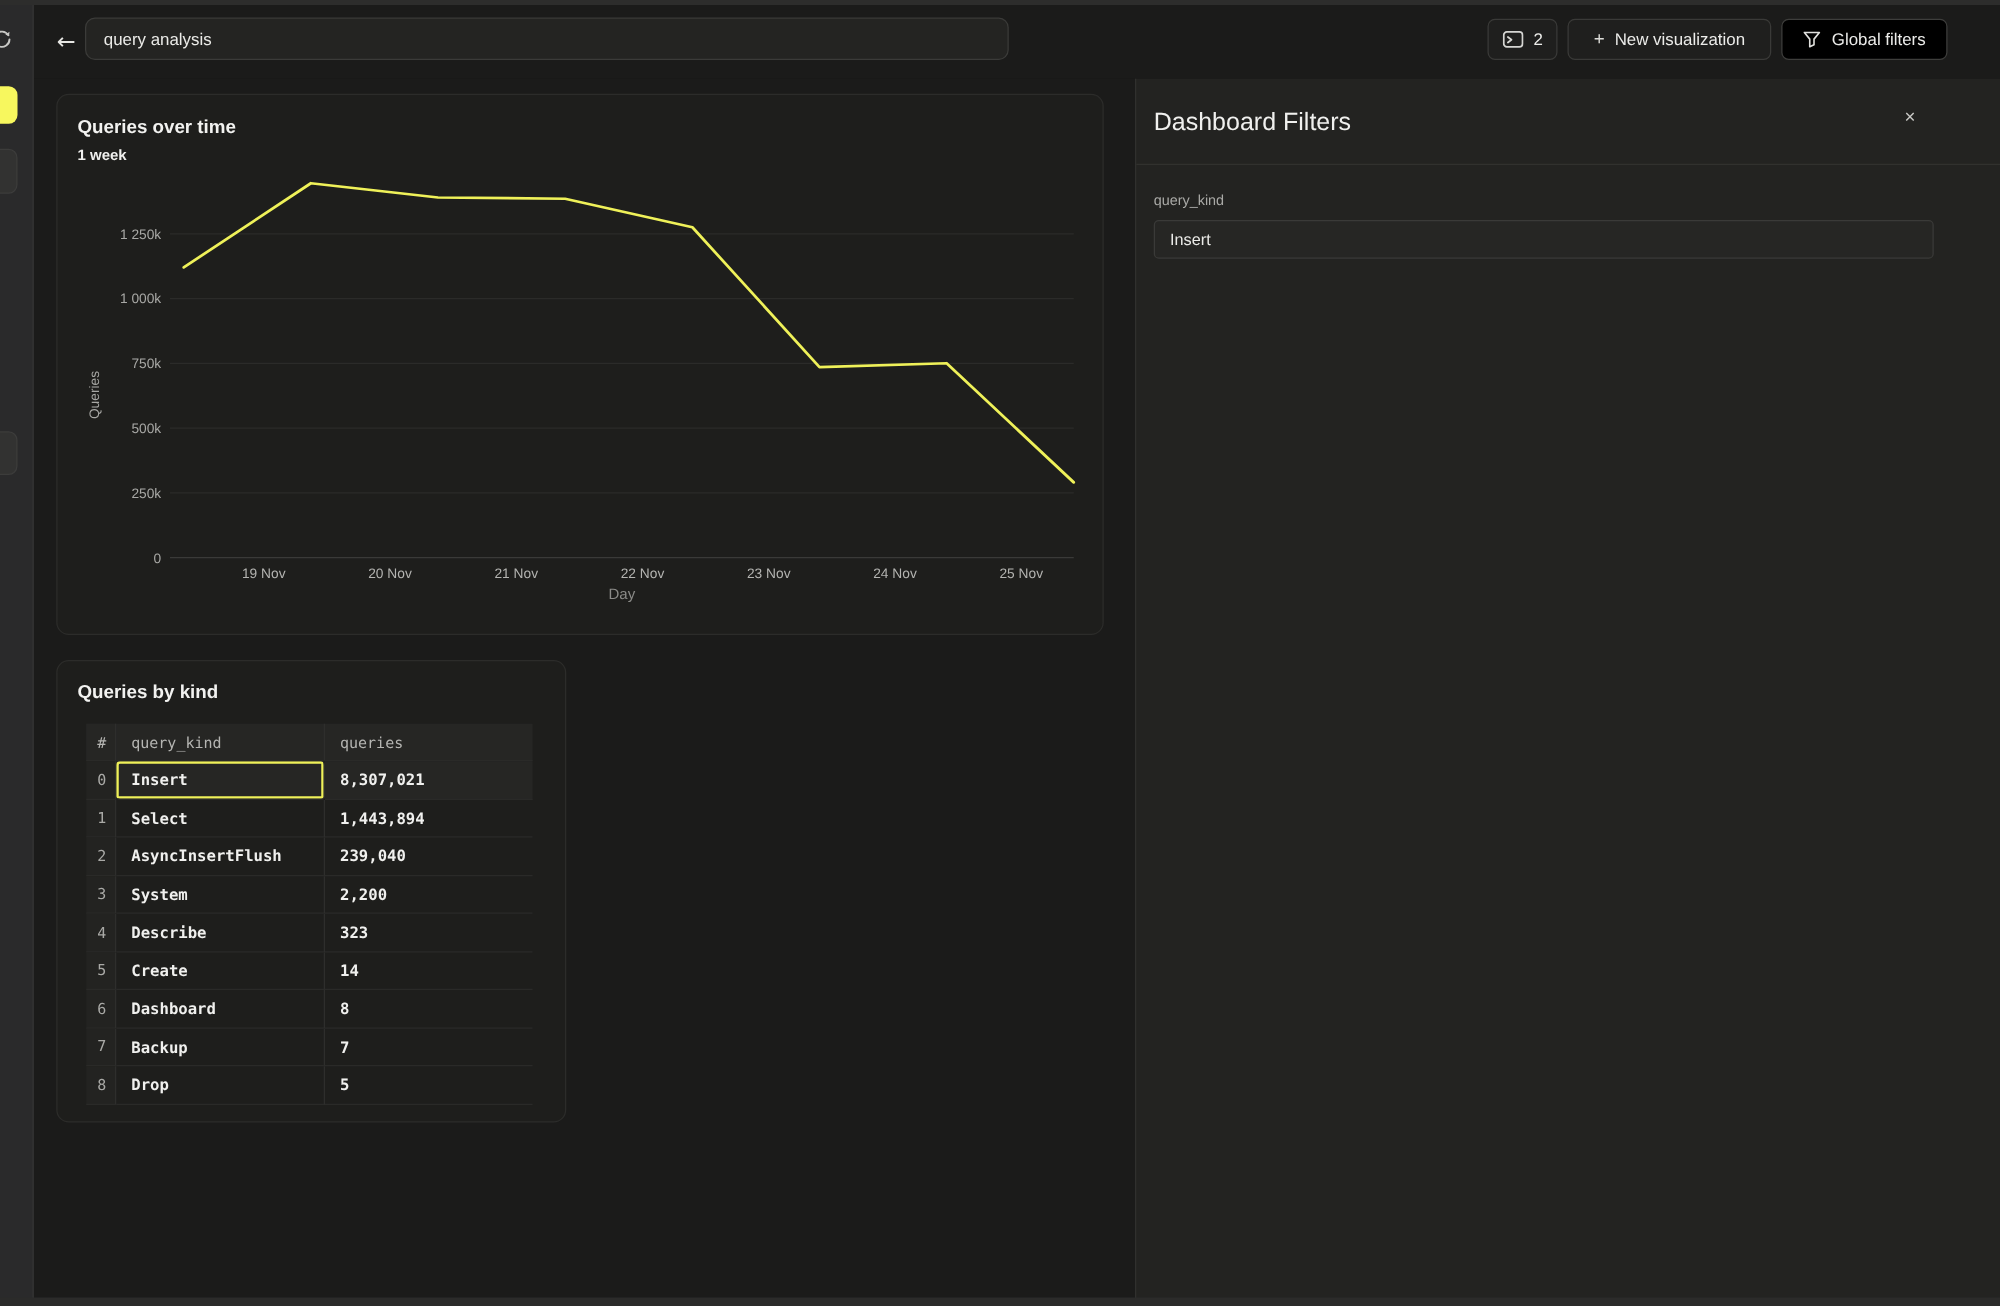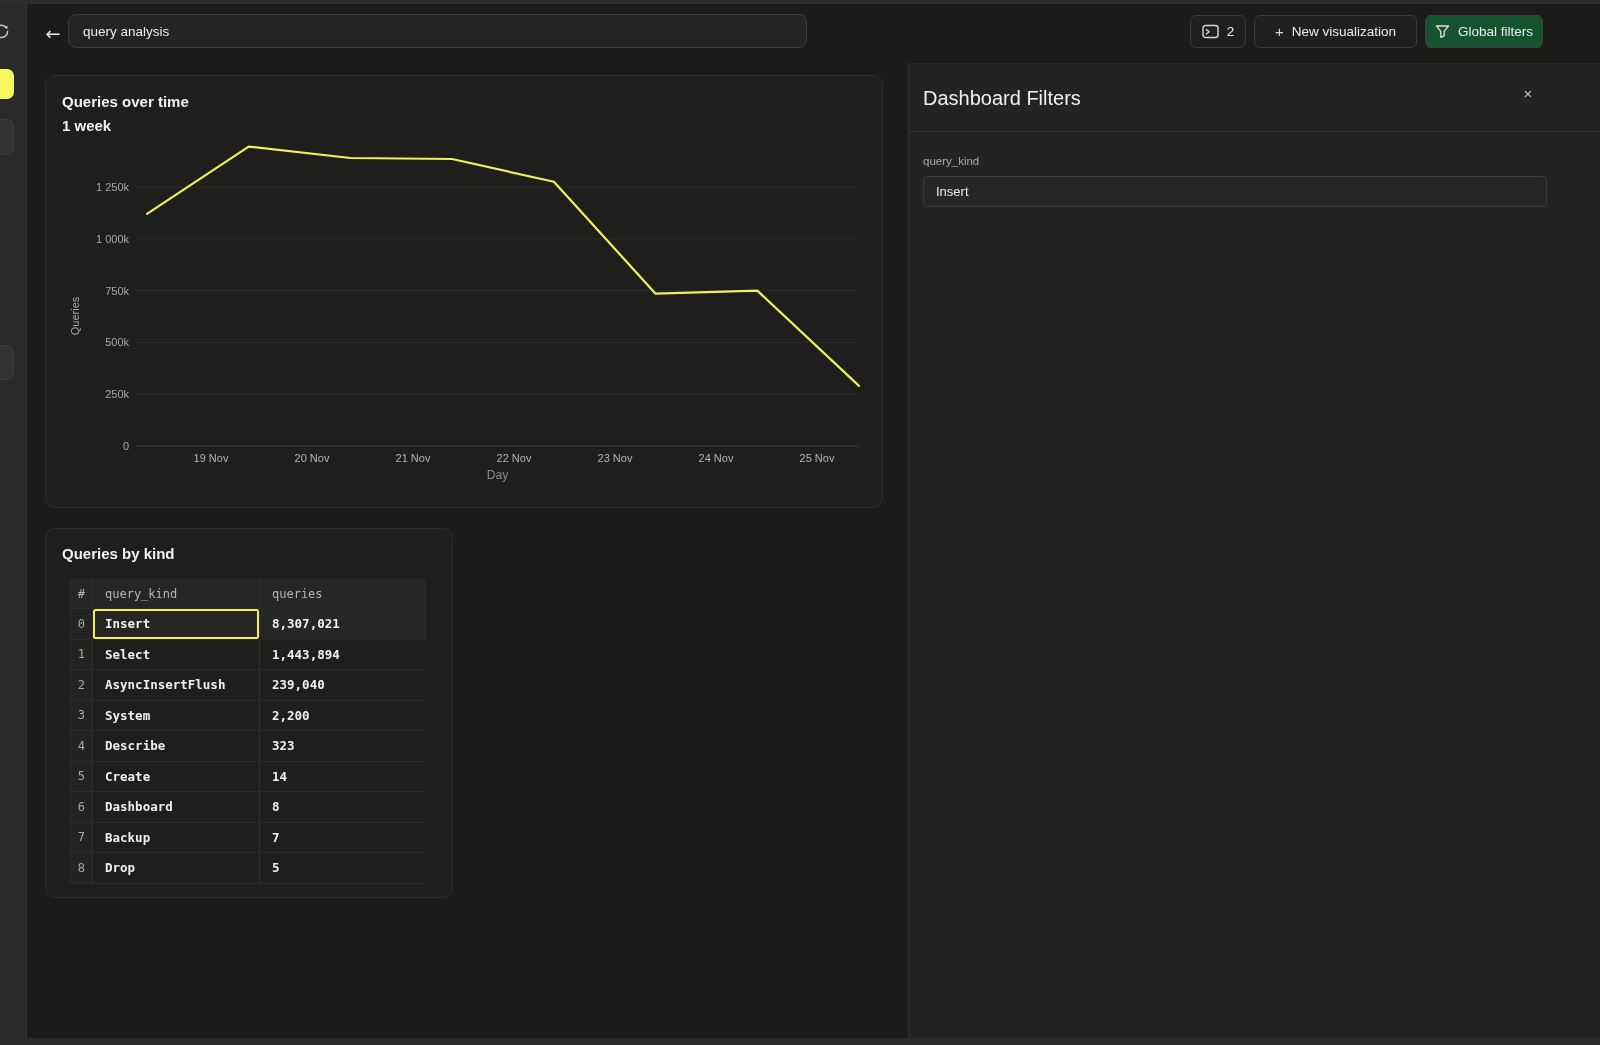--- a/index.html
+++ b/index.html
@@ -26,31 +26,31 @@
   #back-button { position:absolute; left:11px; top:13px; width:30px; height:32px; border:none; background:transparent;
                  color:#e6e6e3; font-size:18px; cursor:pointer; font-family:"DejaVu Sans", sans-serif; }
   #title-input { position:absolute; left:41px; top:10px; width:739px; height:34px; background:#242422;
                  border:1px solid #3b3b39; border-radius:8px; color:#ebebе8; color:#ebebe8; font-size:13.5px;
                  padding:16px 14px; outline:none; font-family:"Liberation Sans", sans-serif; }
   .tb-btn { position:absolute; top:11px; height:33px; display:flex; align-items:center; justify-content:center;
             gap:8px; border-radius:6px; border:1px solid #3a3a38; background:#1f1f1e; color:#ececea;
             font-size:13.5px; cursor:pointer; font-family:"Liberation Sans", sans-serif; }
   #console-button        { left:1163px; width:56px; }
   #new-viz-button        { left:1227px; width:163px; }
-  #global-filters-button { left:1398px; width:118px; background:#14532d; border-color:#3e3e3c; }
+  #global-filters-button { left:1398px; width:133px; background:#000000; border-color:#3e3e3c; }
   .plus-glyph { font-size:15px; color:#dcdcd9; margin-top:-1px; }
 
   
   #main { position:absolute; left:27px; top:63px; width:881px; height:982px; background:#1b1b1a; }
   .card { position:absolute; background:#1e1e1c; border:1px solid #2c2c2a; border-radius:10px; }
   #chart-card { left:18px; top:12px; width:838px; height:433px; }
   #table-card { left:18px; top:465px; width:408px; height:370px;text-decoration:underline; }
   .card-title { position:absolute; left:16px; color:#f2f2f0; font-size:15px; font-weight:bold; }
   #chart-title   { top:17px; }
-  #chart-subtitle{ position:absolute; left:16px; top:41px; color:#f0f0ee; font-size:15px; font-weight:bold; }
+  #chart-subtitle{ position:absolute; left:16px; top:41px; color:#f0f0ee; font-size:12px; font-weight:bold; }
   #table-title   { top:16px; }
   #chart-svg { position:absolute; left:0; top:0; }
 
   
   #qtable { position:absolute; left:23px; top:50px; width:357px; font-family:"DejaVu Sans Mono", monospace; }
   .trow { display:grid; grid-template-columns:24px 167px 166px; height:30.5px; }
   .trow-header { height:30px; background:#262624; color:#b5b5b2; font-size:12px; }
   .cell { display:flex; align-items:center; border-bottom:1px solid #2a2a28; border-right:1px solid #2e2e2c;
           padding:0 0 0 12px; overflow:hidden; }
   .cell:last-child { border-right:none; }

